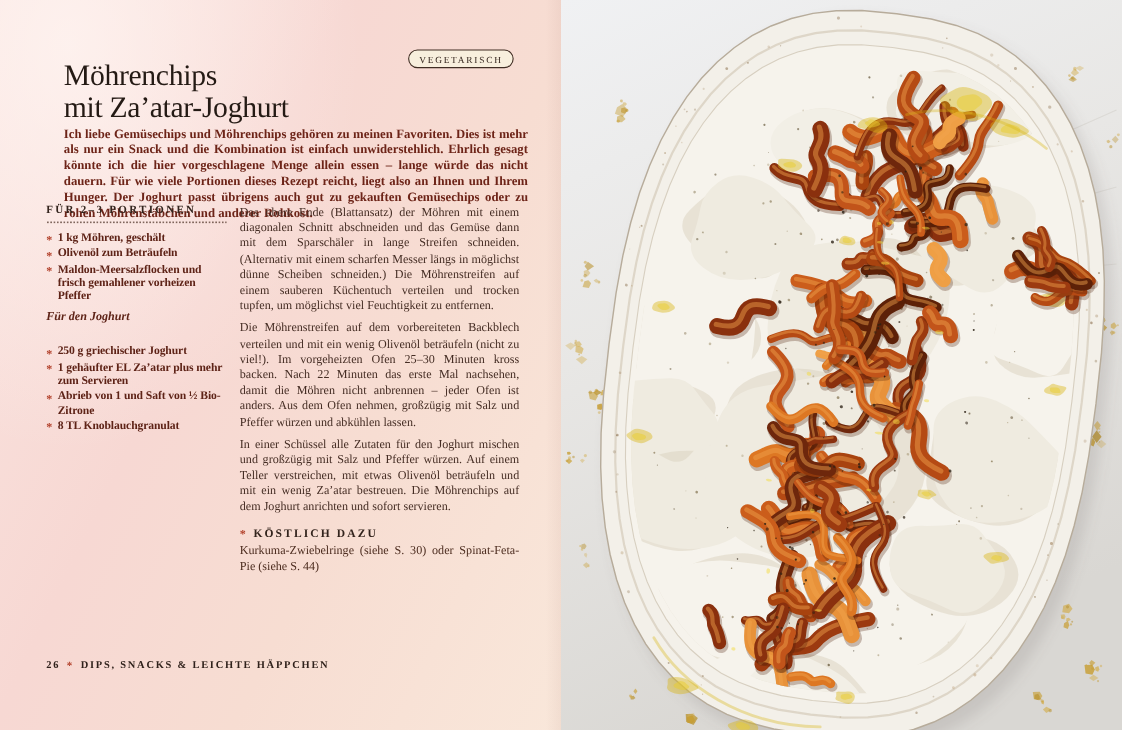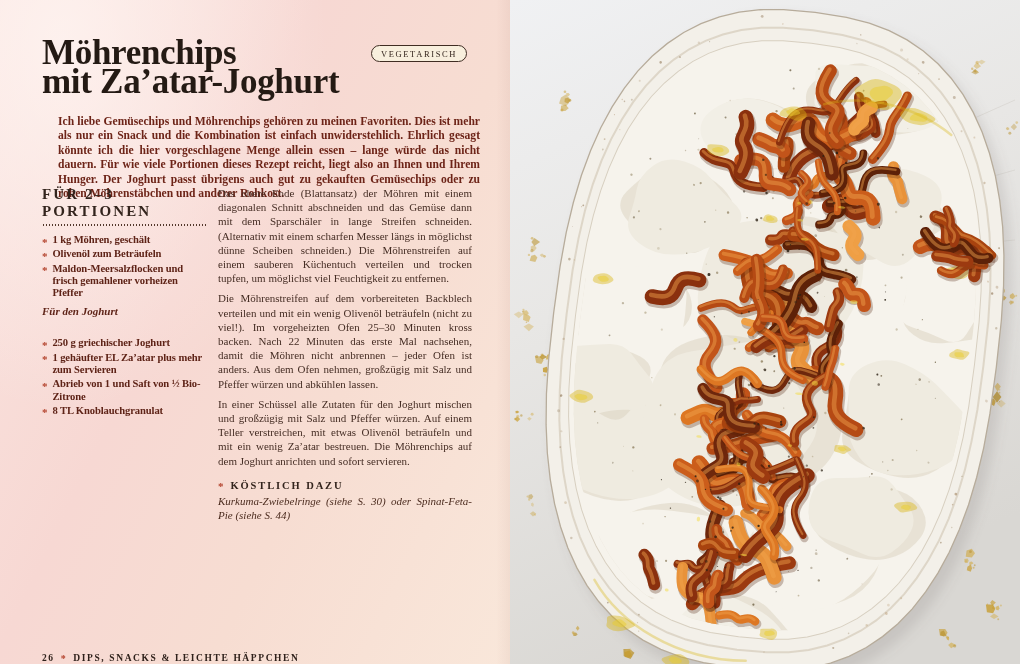--- a/index.html
+++ b/index.html
@@ -5,47 +5,47 @@
   html,body{margin:0;padding:0;background:#777;}
   .spread{position:relative;width:1020px;height:664px;display:flex;overflow:hidden;
           font-family:"Liberation Serif","DejaVu Serif",serif;}
   
   .page-left{position:relative;width:510px;height:664px;overflow:hidden;
     background:
       radial-gradient(ellipse at 12% 6%, rgba(255,246,243,.75), rgba(255,246,243,0) 42%),
       linear-gradient(116deg,#fae4e0 0%,#f7d8d3 38%,#f7ddd2 64%,#f9e7da 100%);}
   .page-left::after{content:"";position:absolute;top:0;right:0;bottom:0;width:14px;
       background:linear-gradient(to left,rgba(120,60,50,.06),rgba(120,60,50,0));}
-  .title{position:absolute;left:42px;top:38px;margin:0;font-size:35px;line-height:29px;
-      font-weight:700;letter-spacing:-.3px;color:#241a14;}
+  .title{position:absolute;left:42px;top:38px;margin:16px;font-size:27px;line-height:29px;
+      font-weight:400;letter-spacing:-.3px;color:#241a14;}
   .badge{position:absolute;top:45px;right:43px;border:1.2px solid #402d23;border-radius:9px;
       background:#f8efdd;padding:3px 9px 2px;font-size:8.5px;font-weight:400;
       letter-spacing:1.6px;color:#34251d;white-space:nowrap;}
   .intro{position:absolute;left:42px;top:99px;width:422px;margin:16px;font-size:11.6px;
       line-height:14.4px;font-weight:700;color:#6d2418;text-align:justify;hyphens:auto;}
   .ingredients{position:absolute;left:42px;top:186px;width:164px;color:#5e2317;}
-  .ing-header{margin:0;font-size:15px;font-weight:700;letter-spacing:2.1px;color:#33241d;}
+  .ing-header{margin:0;font-size:10px;font-weight:700;letter-spacing:2.1px;color:#33241d;}
   .ing-header::after{content:"";display:block;margin-top:4px;height:2px;
       background-image:radial-gradient(circle,#53382c .7px,rgba(0,0,0,0) .8px);
       background-size:3px 2px;background-repeat:repeat-x;}
   .ing-list{list-style:none;margin:8px 0 0;padding:0;}
   .ing-list li{display:flex;gap:5px;font-size:10.6px;line-height:12.3px;font-weight:700;
       margin-bottom:2px;letter-spacing:-.1px;}
   .star{color:#b2402a;font-weight:700;flex:0 0 auto;}
   .ing-list .star{font-size:11px;line-height:12px;position:relative;top:1.5px;}
   .ing-sub{margin:6px 0 20px;font-size:11px;font-style:italic;font-weight:700;color:#5e2317;}
   .steps{position:absolute;left:218px;top:186px;width:254px;color:#452d24;}
   .steps p{margin:0 0 6px;font-size:11px;line-height:14.2px;text-align:justify;hyphens:auto;}
   .suggestion{margin-top:11px;}
   .sugg-header{margin:0 0 3px;font-size:10.5px;font-weight:700;letter-spacing:1.9px;
       color:#33241d;display:flex;gap:5px;align-items:baseline;}
   .sugg-header .star{font-size:11px;position:relative;top:1px;}
-  .sugg-text{margin:0;font-size:11.5px;line-height:13.6px;font-style:italic;
+  .sugg-text{margin:0;font-size:11.5px;line-height:13.6px;
       color:#4c2c1f;text-align:center;}
-  .page-footer{position:absolute;left:42px;top:652px;font-size:9.5px;font-weight:700;
+  .page-footer{position:absolute;left:42px;top:599px;font-size:9.5px;font-weight:700;
       letter-spacing:1.6px;color:#2f211b;display:flex;gap:6px;align-items:baseline;justify-content:space-between;}
   .page-footer .star{font-size:10px;position:relative;top:1px;}
   
   .page-right{position:relative;width:510px;height:664px;overflow:hidden;background:#e7e6e3;}
   .page-right svg{display:block;width:510px;height:664px;}
 </style>
 </head>
 <body>
 
 <div class="spread">

